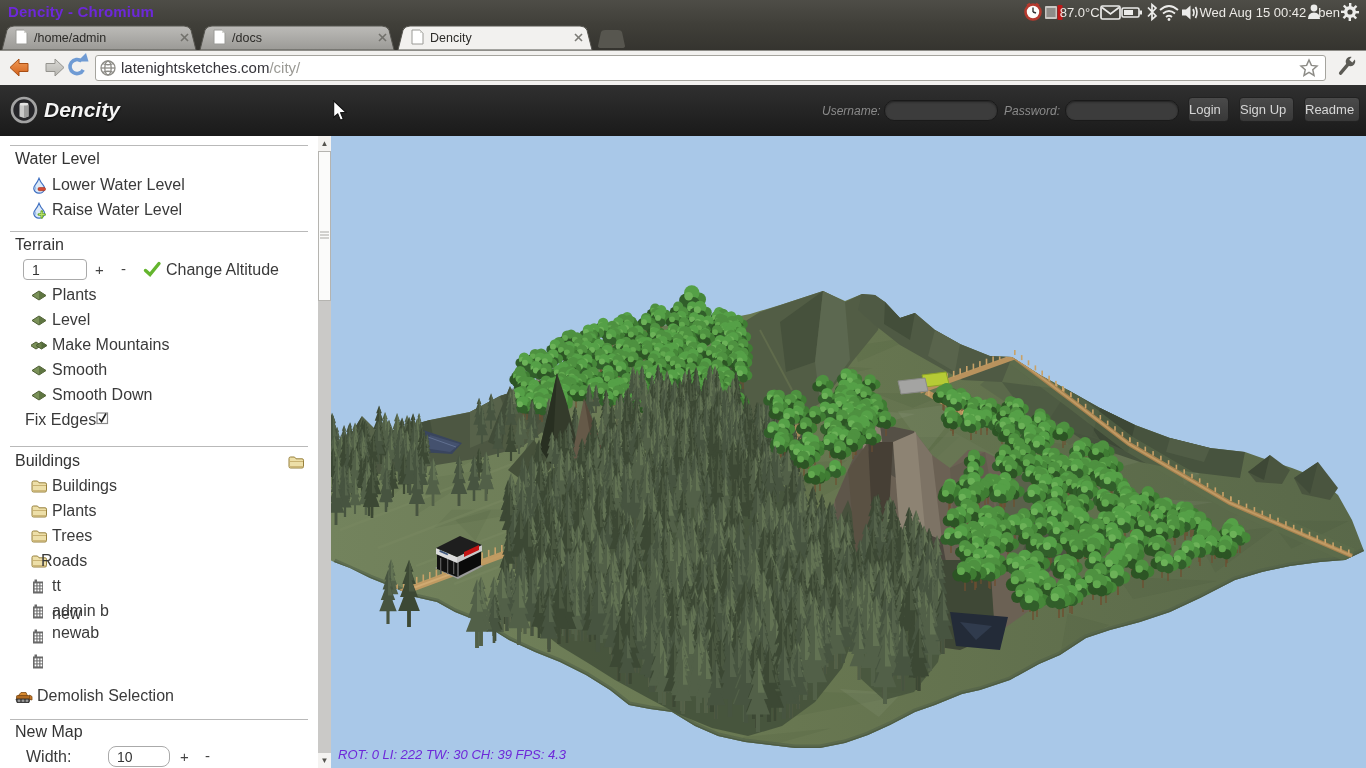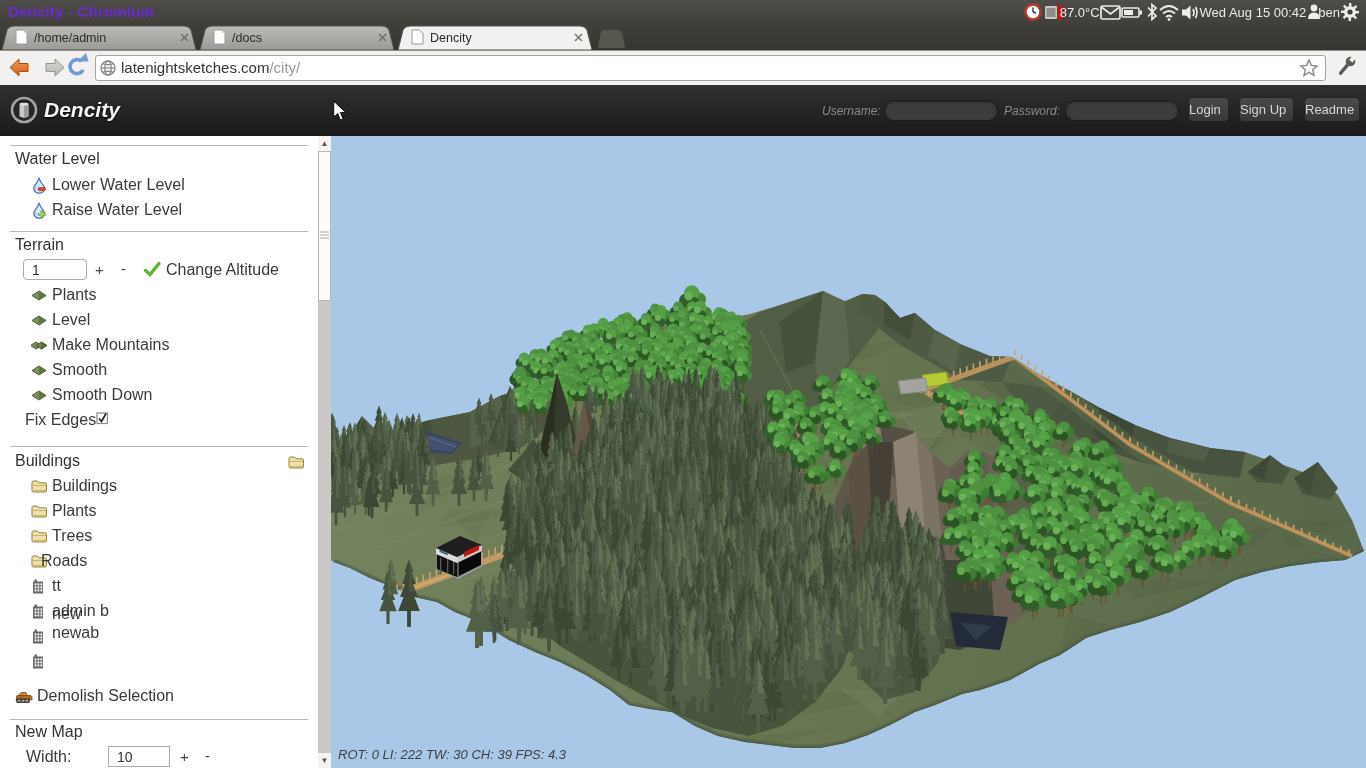--- a/index.html
+++ b/index.html
@@ -21,21 +21,21 @@
 #sidebar{left:0;top:136px;width:318px;height:632px;background:#fff;color:#3a3a3a;font-size:14px}
 .shr{position:absolute;left:10px;width:298px;height:1px;background:#b9b9b9}
 .shead{position:absolute;left:15px;color:#333}
 .sitem{position:absolute;left:52px;color:#3a3a3a}
 #scroll{left:318px;top:136px;width:13px;height:632px;background:#cac9c7}
 #scthumb{left:318px;top:151px;width:13px;height:150px;background:#fbfbfa;border:1px solid #b5b4b0}
 #scup{left:318px;top:136px;width:13px;height:15px;background:#f4f3f1}
 #scdn{left:318px;top:753px;width:13px;height:15px;background:#f4f3f1}
 .arr{font-size:8px;color:#55544f;text-align:center;line-height:15px;width:13px;position:absolute}
 #scene{left:331px;top:136px;width:1035px;height:632px}
-#status{left:338px;top:747px;font-size:13px;font-style:italic;color:#404040}
+#status{left:338px;top:747px;font-size:13px;font-style:italic;color:#6d28d9}
 </style></head><body>
 <div id="root">
 <div id="titlebar" class="abs"></div>
     <div id="titletext" class="abs">Dencity - Chromium</div>
     <div id="tray" class="abs">
       <svg width="20" height="20" viewBox="0 0 20 20">
         <circle cx="10" cy="10" r="7.5" fill="#fdfdfb" stroke="#b43a2e" stroke-width="2.6"></circle>
         <line x1="10" y1="10" x2="10" y2="5.5" stroke="#333" stroke-width="1.4"></line>
         <line x1="10" y1="10" x2="13" y2="11" stroke="#333" stroke-width="1.4"></line>
         <line x1="4" y1="3.5" x2="7" y2="1.5" stroke="#b43a2e" stroke-width="2"></line>
@@ -339,21 +339,21 @@
       <path d="M2,10 L16,10 L15,13.5 L3,13.5 Z" fill="#555" stroke="#222" stroke-width=".8"></path>
       <circle cx="5" cy="11.8" r="1.2" fill="#999"></circle>
       <circle cx="9" cy="11.8" r="1.2" fill="#999"></circle>
       <circle cx="13" cy="11.8" r="1.2" fill="#999"></circle>
       <path d="M15.5,6 L18,7.5 L18,11 L15.5,10.2 Z" fill="#c87828" stroke="#7c4a14" stroke-width=".8"></path>
     </svg>
     <div class="sitem" style="top:687px;left:37px">Demolish Selection</div>
     <div class="shr" style="top:719px"></div>
     <div class="shead" style="top:723px">New Map</div>
     <div class="sitem" style="top:748px;left:26px">Width:</div>
-    <div class="abs" style="left:108px;top:746px;width:62px;height:21px;border:1px solid #aaa;border-radius:0;background:#fff">
+    <div class="abs" style="left:108px;top:746px;width:62px;height:21px;border:1px solid #aaa;border-radius:8px;background:#fff">
       <span style="position:absolute;left:8px;top:2px;font-size:14px;color:#333">10</span>
     </div>
     <div class="abs" style="left:180px;top:748px;font-size:15px;color:#444">+</div>
     <div class="abs" style="left:205px;top:747px;font-size:15px;color:#444">-</div>
     <div id="scroll" class="abs"></div>
     <div id="scthumb" class="abs"></div>
     <svg class="abs" style="left:319px;top:230px" width="11" height="12" viewBox="0 0 11 12">
       <g stroke="#a8a7a3" stroke-width="1">
         <line x1="1" y1="2" x2="10" y2="2"></line>
         <line x1="1" y1="5" x2="10" y2="5"></line>

